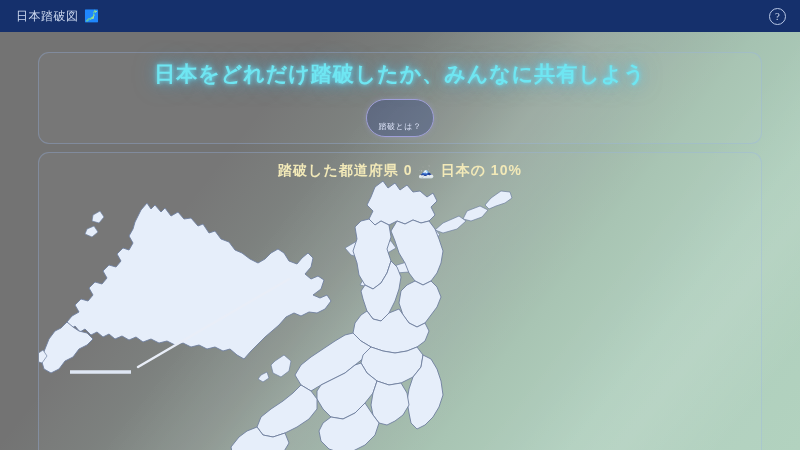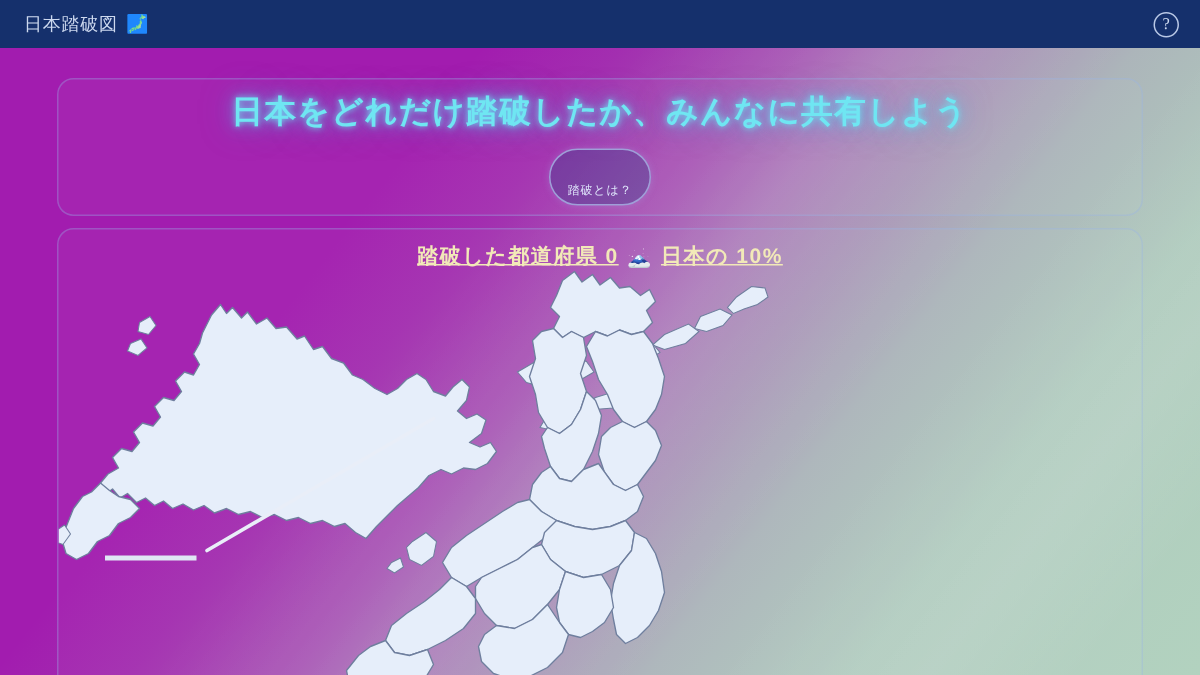--- a/index.html
+++ b/index.html
@@ -9,21 +9,21 @@
     height: 450px;
     overflow: hidden;
     font-family: "Liberation Sans", "DejaVu Sans", sans-serif;
   }
 
   
   #app {
     position: relative;
     width: 800px;
     height: 450px;
-    background: #a21caf;
+    background: #737373;
     overflow: hidden;
   }
 
   
   .bg-sweep {
     position: absolute;
     inset: 0;
     background:
       linear-gradient(128deg,
         rgba(168,205,184,0)   0%,
@@ -154,21 +154,20 @@
     justify-content: center;
     gap: 6px;
     z-index: 4;
   }
   .map-stat {
     font-size: 14px;
     font-weight: bold;
     color: #f2e9b8;
     letter-spacing: 1px;
     white-space: nowrap;
-    text-decoration: underline;
   }
   .map-stat-emoji { font-size: 13px; }
 
   .map-canvas {
     position: absolute;
     top: 26px;
     left: 0;
     width: 724px;
     height: 284px;
   }

